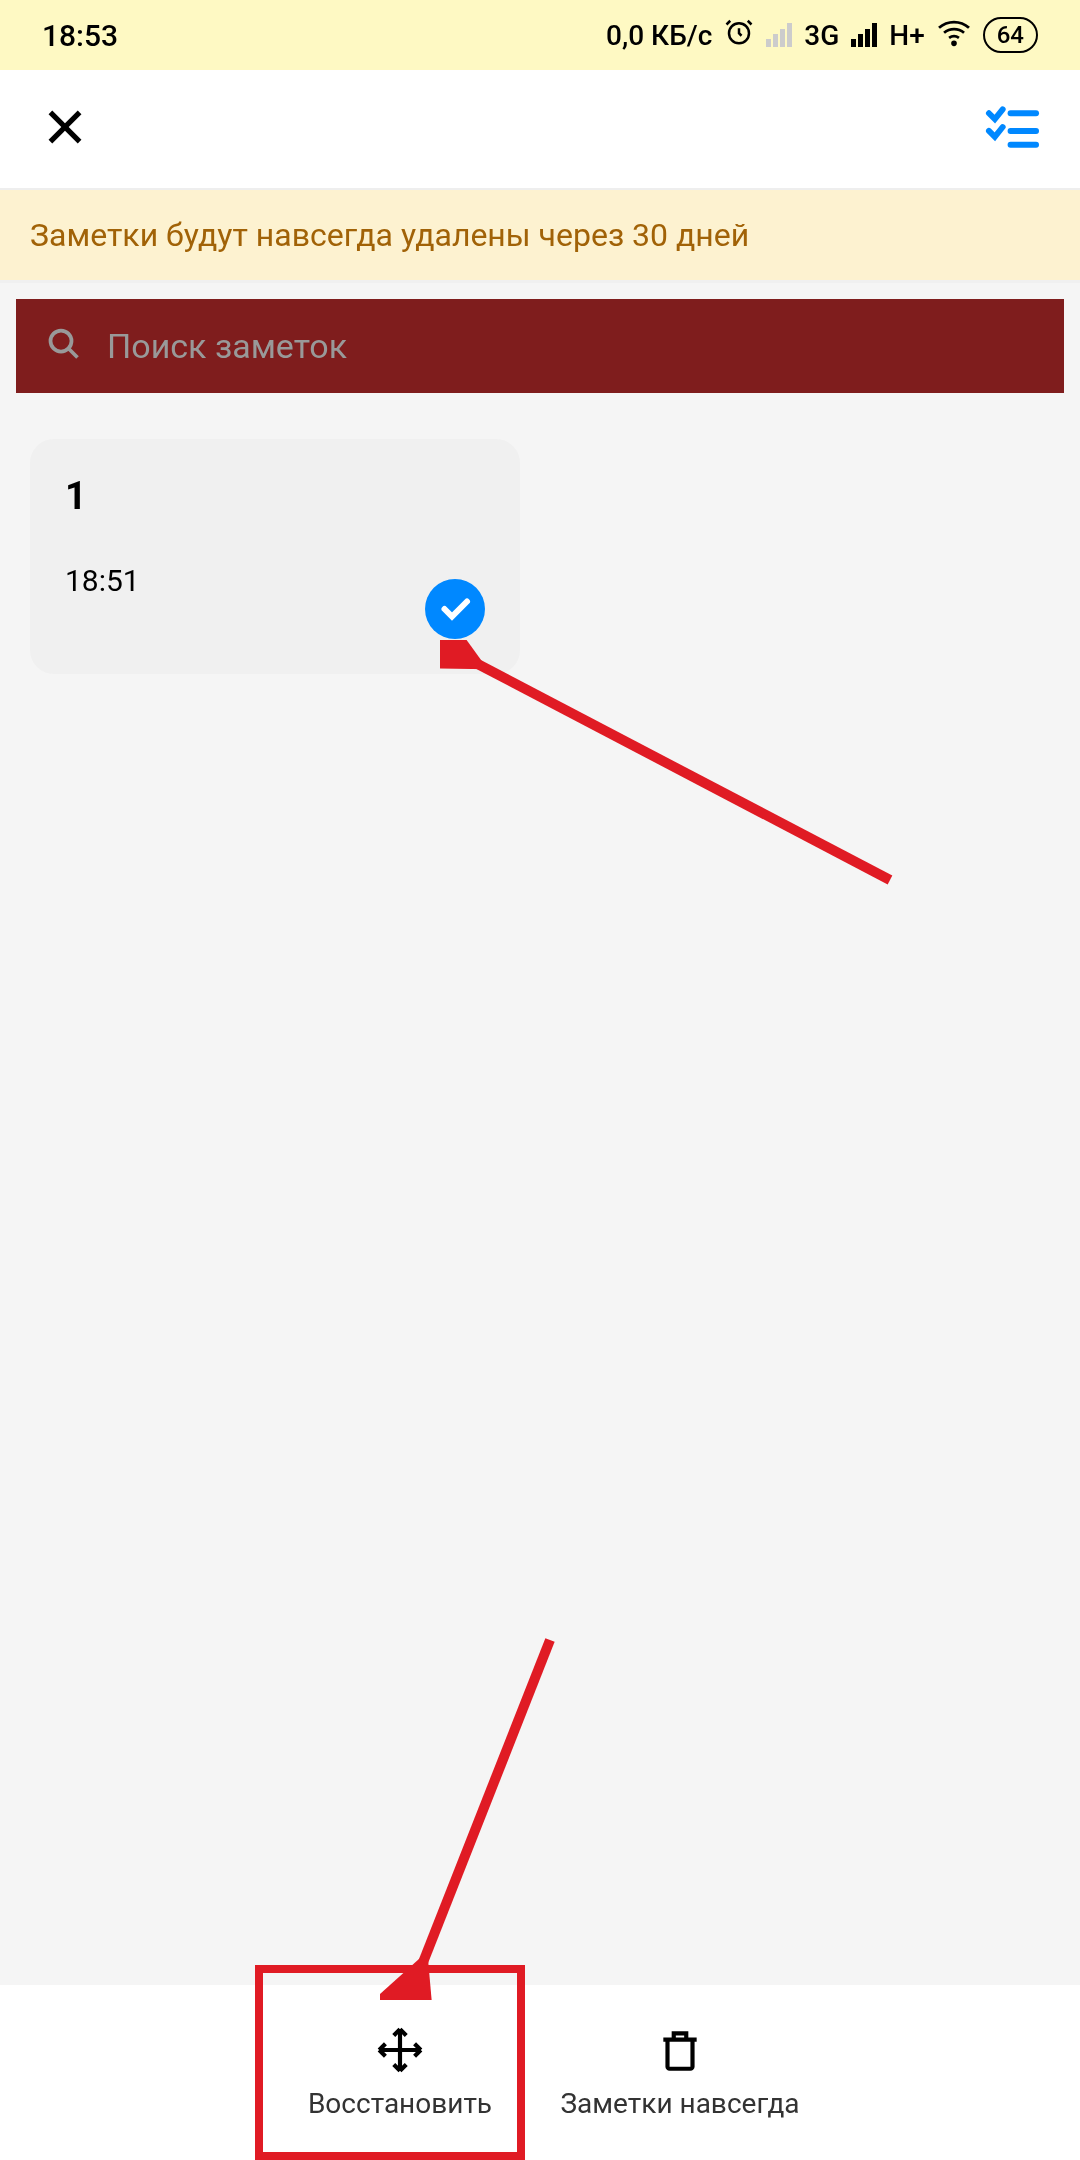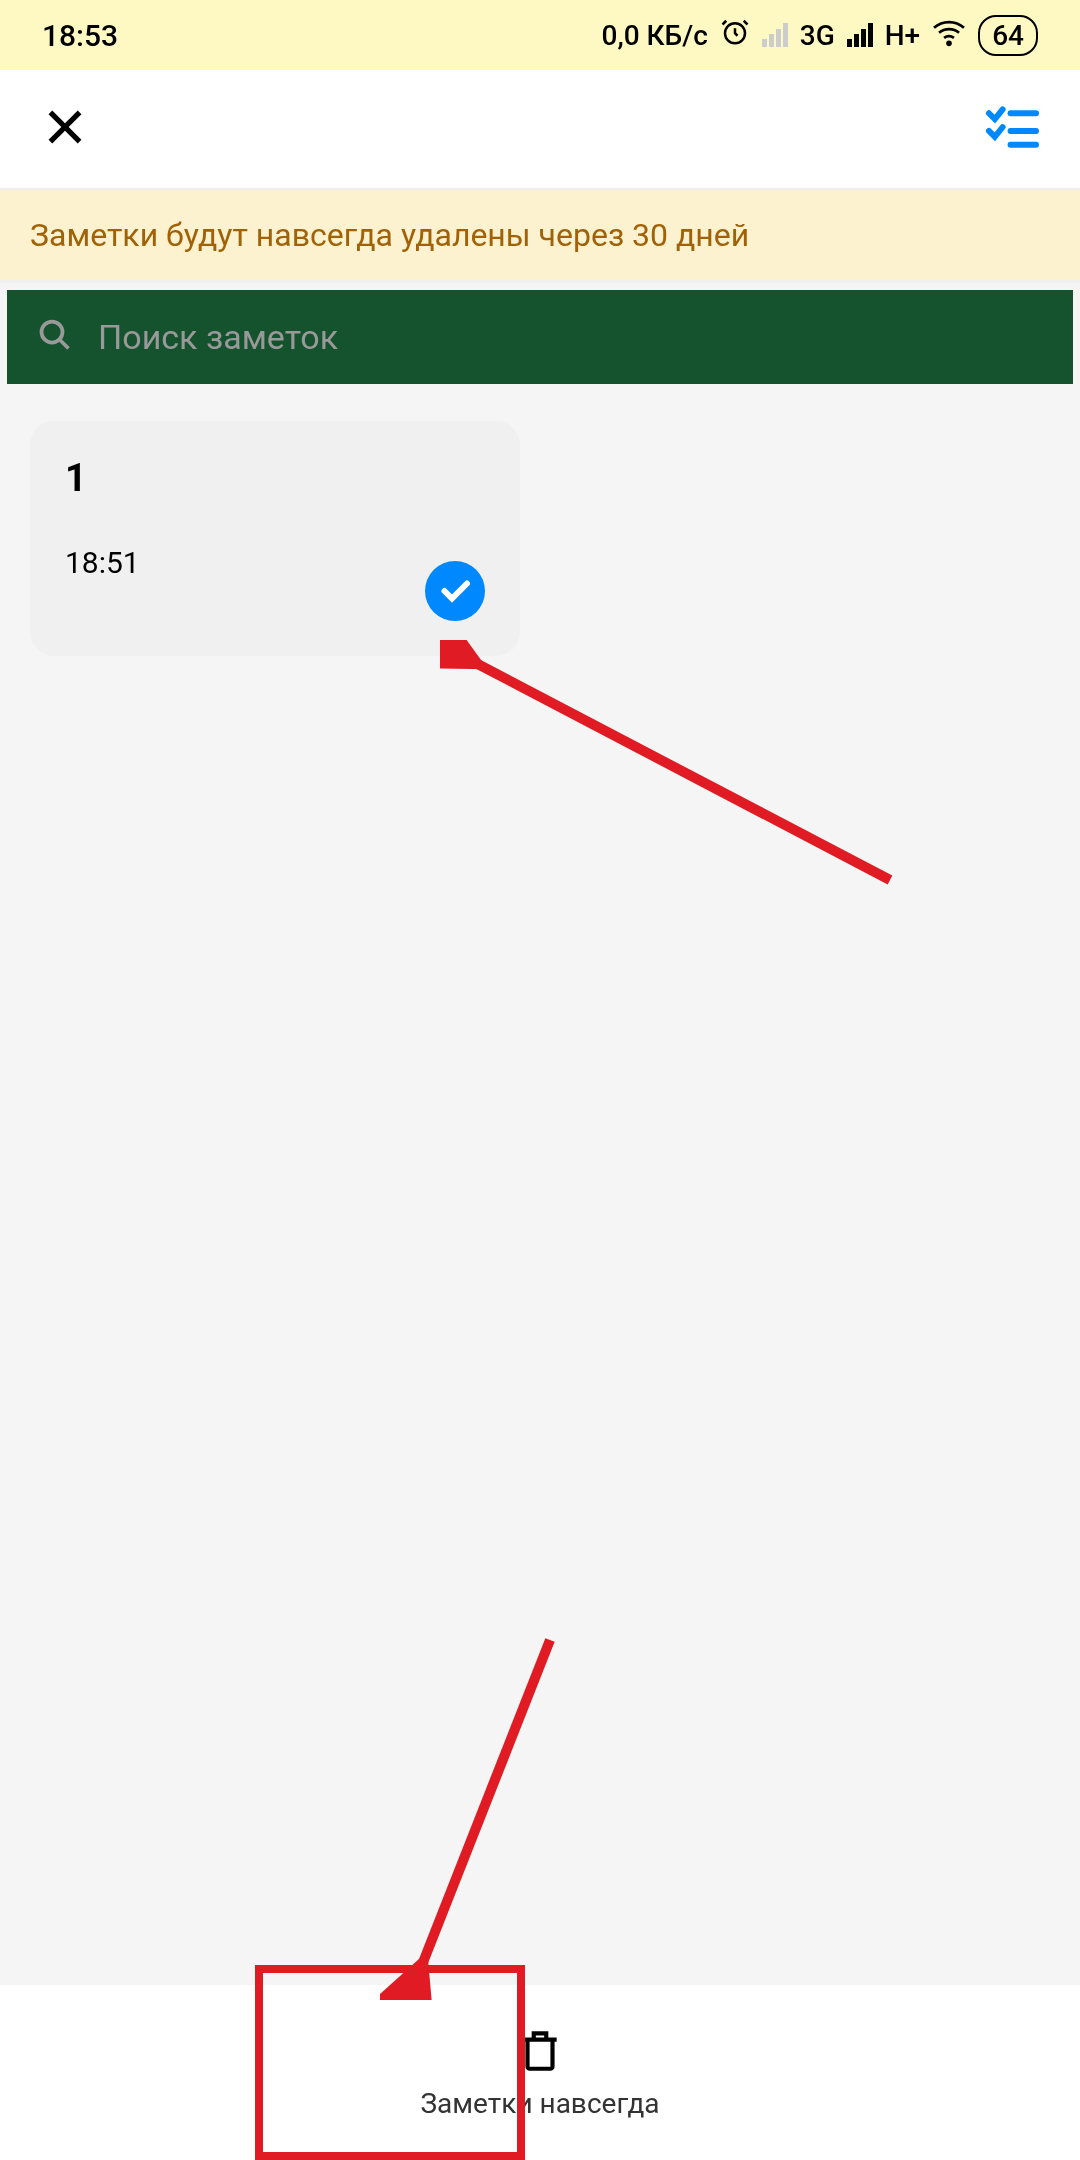--- a/index.html
+++ b/index.html
@@ -50,21 +50,21 @@
     .signal-bar.active { background: #000; }
     .signal-bar:nth-child(1) { height: 8px; }
     .signal-bar:nth-child(2) { height: 13px; }
     .signal-bar:nth-child(3) { height: 18px; }
     .signal-bar:nth-child(4) { height: 24px; }
     
     .battery-pill {
       border: 2px solid #000;
       border-radius: 18px;
       padding: 2px 12px;
-      font-size: 28px;
+      font-size: 24px;
     }
     
     .header {
       height: 120px;
       background: white;
       display: flex;
       align-items: center;
       justify-content: space-between;
       padding: 0 40px;
       border-bottom: 2px solid #eee;
@@ -93,22 +93,22 @@
       padding: 26px 30px;
       border-bottom: 3px solid #f0f0f0;
     }
     
     .banner-text {
       color: #a16207;
       font-size: 32px;
     }
     
     .search-bar {
-      background: #14532d;
-      margin: 7px;
+      background: #7f1d1d;
+      margin: 16px;
       height: 94px;
       display: flex;
       align-items: center;
       padding: 0 30px;
       gap: 25px;
     }
     
     .search-icon svg {
       width: 36px;
       height: 36px;
@@ -299,20 +299,28 @@
       <svg viewBox="0 0 24 24" fill="none" stroke="#fff" stroke-width="4" stroke-linecap="round">
         <path d="M5 12l5 5L20 7"></path>
       </svg>
     </div>
   </div>
 </div>
 
 <div class="bottom-bar">
   <div class="bottom-action">
     <svg viewBox="0 0 24 24" fill="none" stroke="#000" stroke-width="2">
+      <line x1="12" y1="2" x2="12" y2="22"></line>
+      <line x1="2" y1="12" x2="22" y2="12"></line>
+      <path d="M12 2l-3 3M12 2l3 3M12 22l-3-3M12 22l3-3M2 12l3-3M2 12l3 3M22 12l-3-3M22 12l-3 3"></path>
+    </svg>
+    <div class="bottom-action-label">Восстановить</div>
+  </div>
+  <div class="bottom-action">
+    <svg viewBox="0 0 24 24" fill="none" stroke="#000" stroke-width="2">
       <path d="M4 7h16M9 7V4h6v3M6 7v13a1 1 0 001 1h10a1 1 0 001-1V7"></path>
     </svg>
     <div class="bottom-action-label">Заметки навсегда</div>
   </div>
 </div>
 
 <svg class="annotation-arrow-1" width="480" height="270">
   <defs>
     <marker id="ah1" markerWidth="12" markerHeight="12" refX="2" refY="6" orient="auto">
       <path d="M12 0L0 6L12 12Z" fill="#e01b24"></path>

